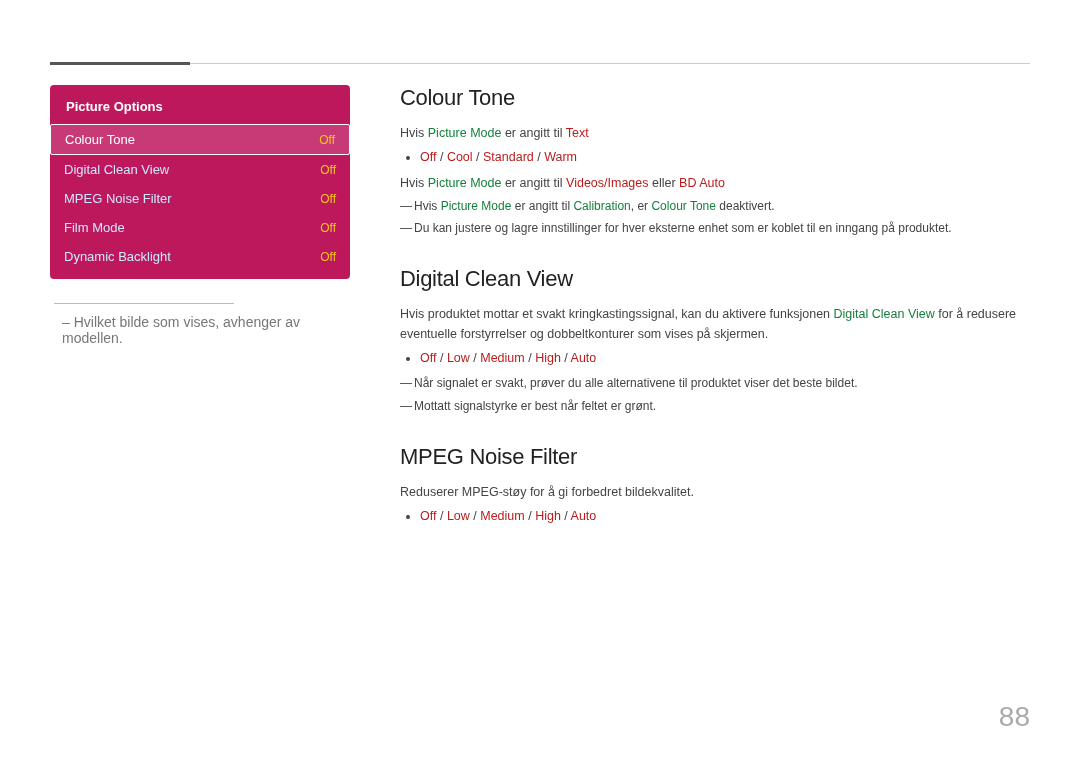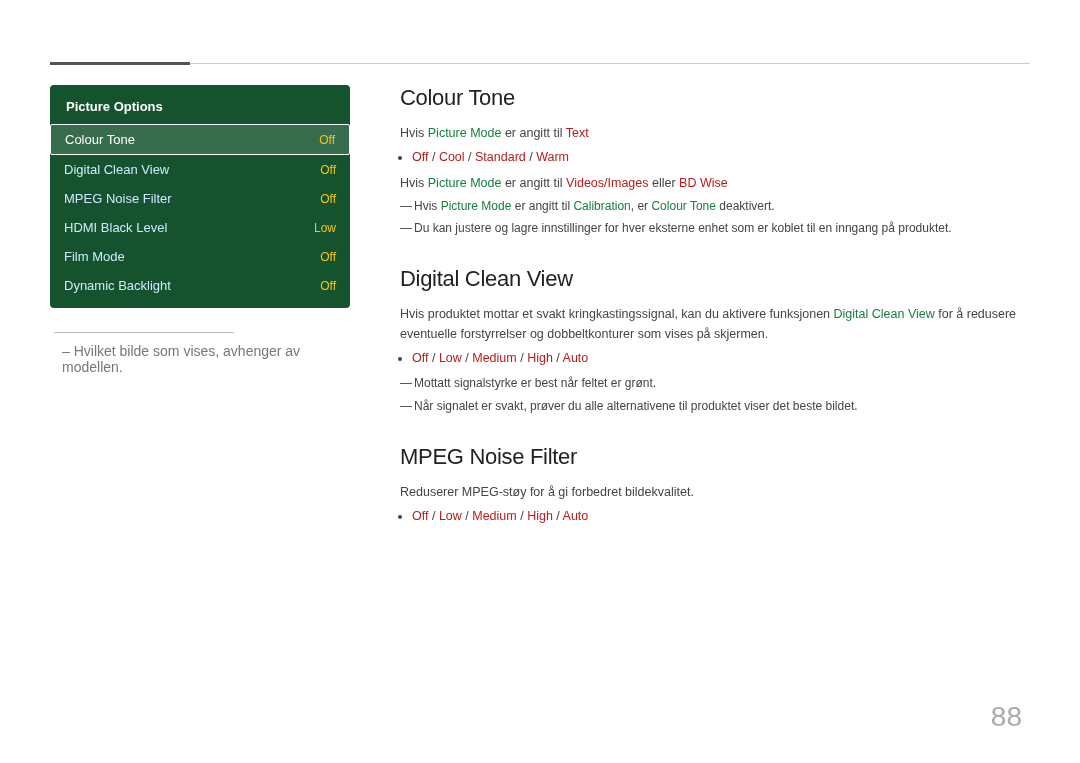--- a/index.html
+++ b/index.html
@@ -38,21 +38,21 @@
 
     
     .left-panel {
       position: absolute;
       top: 85px;
       left: 50px;
       width: 300px;
     }
 
     .picture-options-box {
-      background: #14532d;
+      background: #be185d;
       border-radius: 4px;
       overflow: hidden;
       padding: 8px 0;
     }
 
     .picture-options-title {
       color: #fff;
       font-size: 13px;
       font-weight: bold;
       padding: 6px 16px 10px 16px;
@@ -127,21 +127,21 @@
       color: #444;
       line-height: 1.6;
     }
 
     .section-body p {
       margin-bottom: 4px;
     }
 
     .bullet-list {
       list-style: disc;
-      margin-left: 12px;
+      margin-left: 20px;
       margin-bottom: 6px;
     }
 
     .bullet-list li {
       margin-bottom: 2px;
     }
 
     .dash-note {
       padding-left: 14px;
       position: relative;
@@ -157,21 +157,21 @@
     }
 
     
     .blue { color: #15803d; }
     .orange { color: #b91c1c; }
 
     
     .page-number {
       position: absolute;
       bottom: 30px;
-      right: 58px;
+      right: 50px;
       font-size: 28px;
       color: #aaa;
       font-weight: 300;
     }
   </style>
 </head>
 <body>
 
 <div class="top-rules">
   <div class="top-rule-left"></div>
@@ -186,24 +186,20 @@
       <span>Colour Tone</span>
       <span class="item-value">Off</span>
     </div>
     <div class="menu-item">
       <span>Digital Clean View</span>
       <span class="item-value">Off</span>
     </div>
     <div class="menu-item">
       <span>MPEG Noise Filter</span>
       <span class="item-value">Off</span>
-    </div>
-    <div class="menu-item">
-      <span>HDMI Black Level</span>
-      <span class="item-value">Low</span>
     </div>
     <div class="menu-item">
       <span>Film Mode</span>
       <span class="item-value">Off</span>
     </div>
     <div class="menu-item">
       <span>Dynamic Backlight</span>
       <span class="item-value">Off</span>
     </div>
   </div>
@@ -221,21 +217,21 @@
     <div class="section-body">
       <p>
         Hvis <span class="blue">Picture Mode</span> er angitt til <span class="orange">Text</span>
       </p>
       <ul class="bullet-list">
         <li>
           <span class="orange">Off</span> / <span class="orange">Cool</span> / <span class="orange">Standard</span> / <span class="orange">Warm</span>
         </li>
       </ul>
       <p>
-        Hvis <span class="blue">Picture Mode</span> er angitt til <span class="orange">Videos/Images</span> eller <span class="orange">BD Wise</span>
+        Hvis <span class="blue">Picture Mode</span> er angitt til <span class="orange">Videos/Images</span> eller <span class="orange">BD Auto</span>
       </p>
       <div class="dash-note">
         Hvis <span class="blue">Picture Mode</span> er angitt til <span class="blue">Calibration</span>, er <span class="blue">Colour Tone</span> deaktivert.
       </div>
       <div class="dash-note">
         Du kan justere og lagre innstillinger for hver eksterne enhet som er koblet til en inngang på produktet.
       </div>
     </div>
   </div>
 
@@ -244,24 +240,24 @@
     <div class="section-body">
       <p>
         Hvis produktet mottar et svakt kringkastingssignal, kan du aktivere funksjonen <span class="blue">Digital Clean View</span> for å redusere eventuelle forstyrrelser og dobbeltkonturer som vises på skjermen.
       </p>
       <ul class="bullet-list">
         <li>
           <span class="orange">Off</span> / <span class="orange">Low</span> / <span class="orange">Medium</span> / <span class="orange">High</span> / <span class="orange">Auto</span>
         </li>
       </ul>
       <div class="dash-note">
+        Når signalet er svakt, prøver du alle alternativene til produktet viser det beste bildet.
+      </div>
+      <div class="dash-note">
         Mottatt signalstyrke er best når feltet er grønt.
-      </div>
-      <div class="dash-note">
-        Når signalet er svakt, prøver du alle alternativene til produktet viser det beste bildet.
       </div>
     </div>
   </div>
 
   <div class="section">
     <div class="section-title">MPEG Noise Filter</div>
     <div class="section-body">
       <p>Reduserer MPEG-støy for å gi forbedret bildekvalitet.</p>
       <ul class="bullet-list">
         <li>

